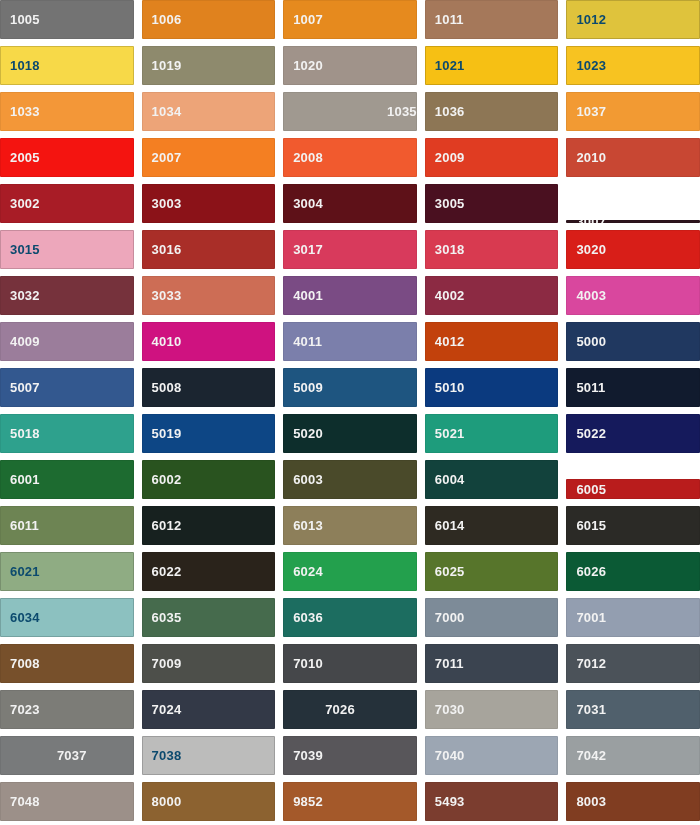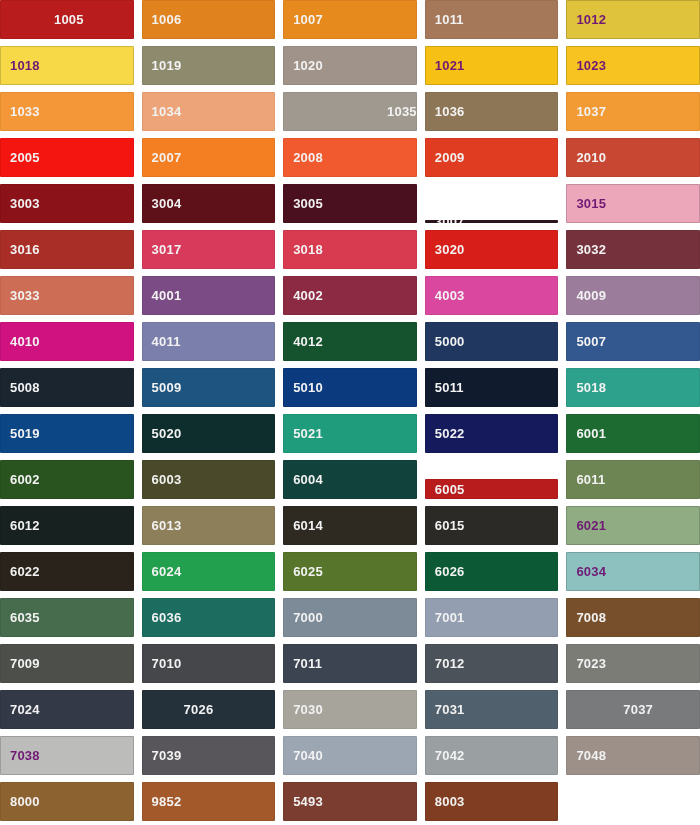--- a/index.html
+++ b/index.html
@@ -39,30 +39,30 @@
   .swatch-label {
     font-size: 13px;
     font-weight: bold;
     letter-spacing: 0.2px;
     padding-left: 10px;
     line-height: 1;
     white-space: nowrap;
     user-select: none;
   }
   .swatch.txt-light .swatch-label { color: #f2f2f2; }
-  .swatch.txt-dark  .swatch-label { color: #701a75; }
+  .swatch.txt-dark  .swatch-label { color: #0c4a6e; }
   
   .swatch.col-1 { margin-left: 0; }
   .swatch.col-5 { margin-right: 0; }
 </style>
 </head>
 <body>
 
 <div id="swatch-grid">
-    <div class="swatch col-1 txt-light" style="background-color: #b91c1c; padding-left: 44px;">
+    <div class="swatch col-1 txt-light" style="background-color: #737373;">
       <span class="swatch-label">1005</span>
     </div>
     <div class="swatch col-2 txt-light" style="background-color: rgb(224, 130, 30);">
       <span class="swatch-label">1006</span>
     </div>
     <div class="swatch col-3 txt-light" style="background-color: rgb(230, 138, 30);">
       <span class="swatch-label">1007</span>
     </div>
     <div class="swatch col-4 txt-light" style="background-color: rgb(165, 120, 90);">
       <span class="swatch-label">1011</span>
@@ -108,20 +108,23 @@
     </div>
     <div class="swatch col-3 txt-light" style="background-color: rgb(241, 90, 46);">
       <span class="swatch-label">2008</span>
     </div>
     <div class="swatch col-4 txt-light" style="background-color: rgb(224, 60, 34);">
       <span class="swatch-label">2009</span>
     </div>
     <div class="swatch col-5 txt-light" style="background-color: rgb(200, 71, 51);">
       <span class="swatch-label">2010</span>
     </div>
+    <div class="swatch col-1 txt-light" style="background-color: rgb(168, 28, 38);">
+      <span class="swatch-label">3002</span>
+    </div>
     <div class="swatch col-2 txt-light" style="background-color: rgb(139, 18, 24);">
       <span class="swatch-label">3003</span>
     </div>
     <div class="swatch col-3 txt-light" style="background-color: rgb(94, 17, 24);">
       <span class="swatch-label">3004</span>
     </div>
     <div class="swatch col-4 txt-light" style="background-color: rgb(74, 16, 32);">
       <span class="swatch-label">3005</span>
     </div>
     <div class="swatch col-5 txt-light" style="background-color: rgb(46, 21, 29); margin-top: 36px;">
@@ -159,21 +162,21 @@
     </div>
     <div class="swatch col-1 txt-light" style="background-color: rgb(155, 125, 155);">
       <span class="swatch-label">4009</span>
     </div>
     <div class="swatch col-2 txt-light" style="background-color: rgb(207, 18, 128);">
       <span class="swatch-label">4010</span>
     </div>
     <div class="swatch col-3 txt-light" style="background-color: rgb(123, 127, 171);">
       <span class="swatch-label">4011</span>
     </div>
-    <div class="swatch col-4 txt-light" style="background-color: #14532d;">
+    <div class="swatch col-4 txt-light" style="background-color: #c2410c;">
       <span class="swatch-label">4012</span>
     </div>
     <div class="swatch col-5 txt-light" style="background-color: rgb(32, 56, 96);">
       <span class="swatch-label">5000</span>
     </div>
     <div class="swatch col-1 txt-light" style="background-color: rgb(51, 88, 143);">
       <span class="swatch-label">5007</span>
     </div>
     <div class="swatch col-2 txt-light" style="background-color: rgb(27, 37, 48);">
       <span class="swatch-label">5008</span>

